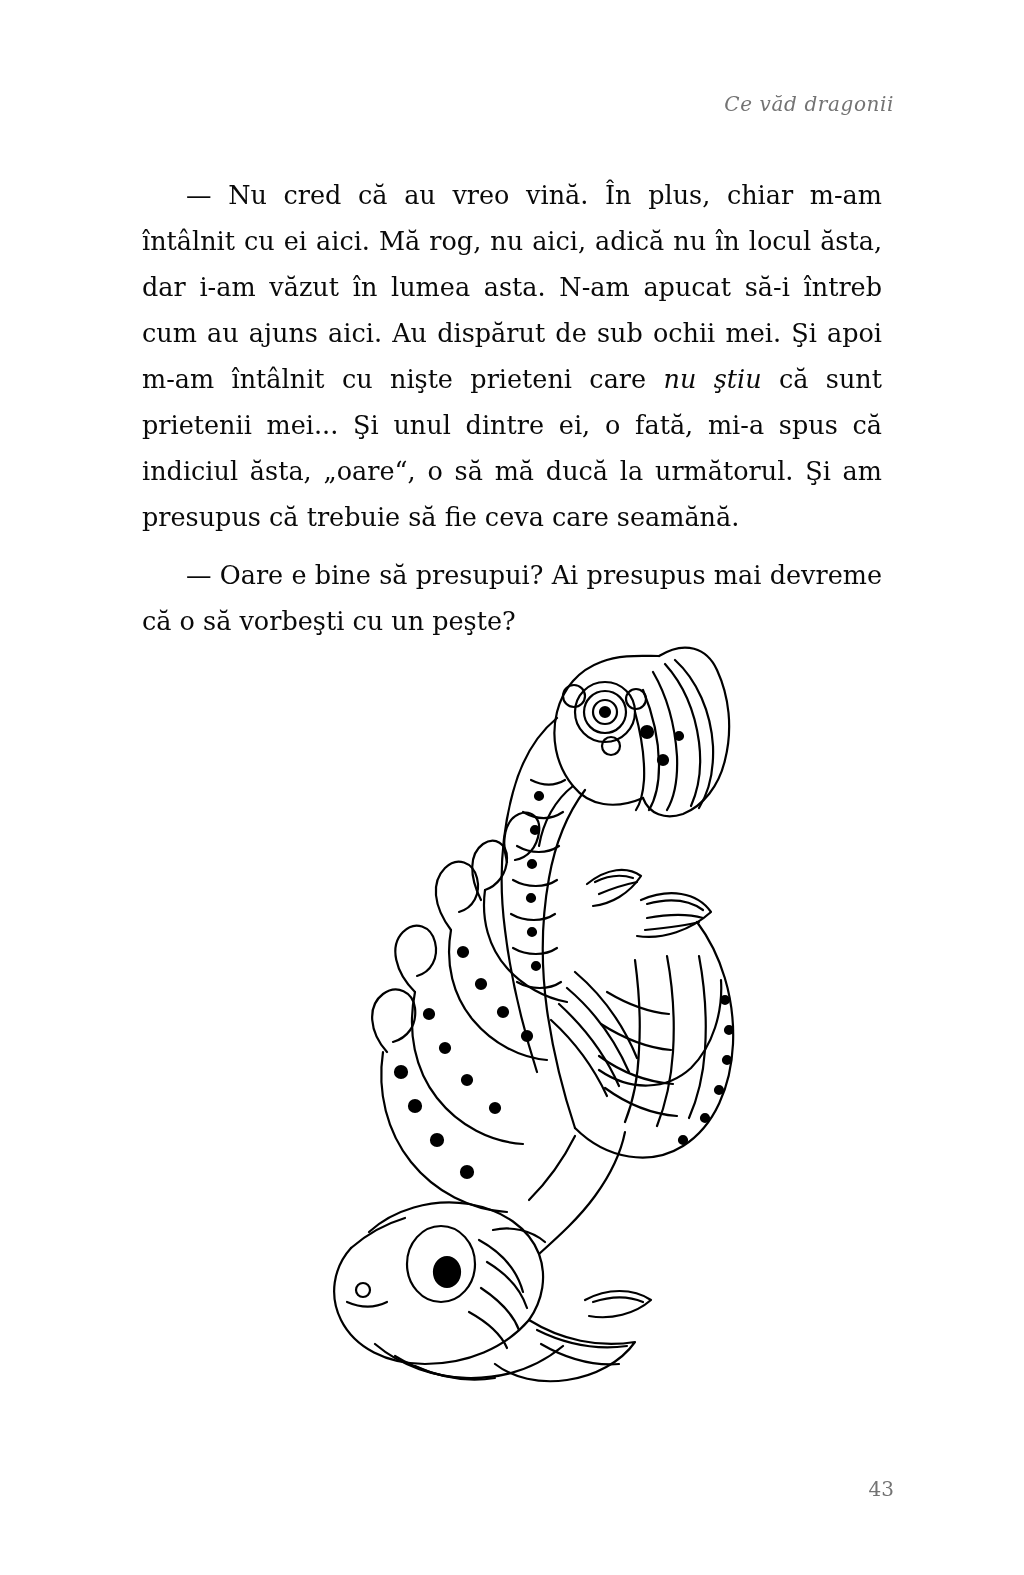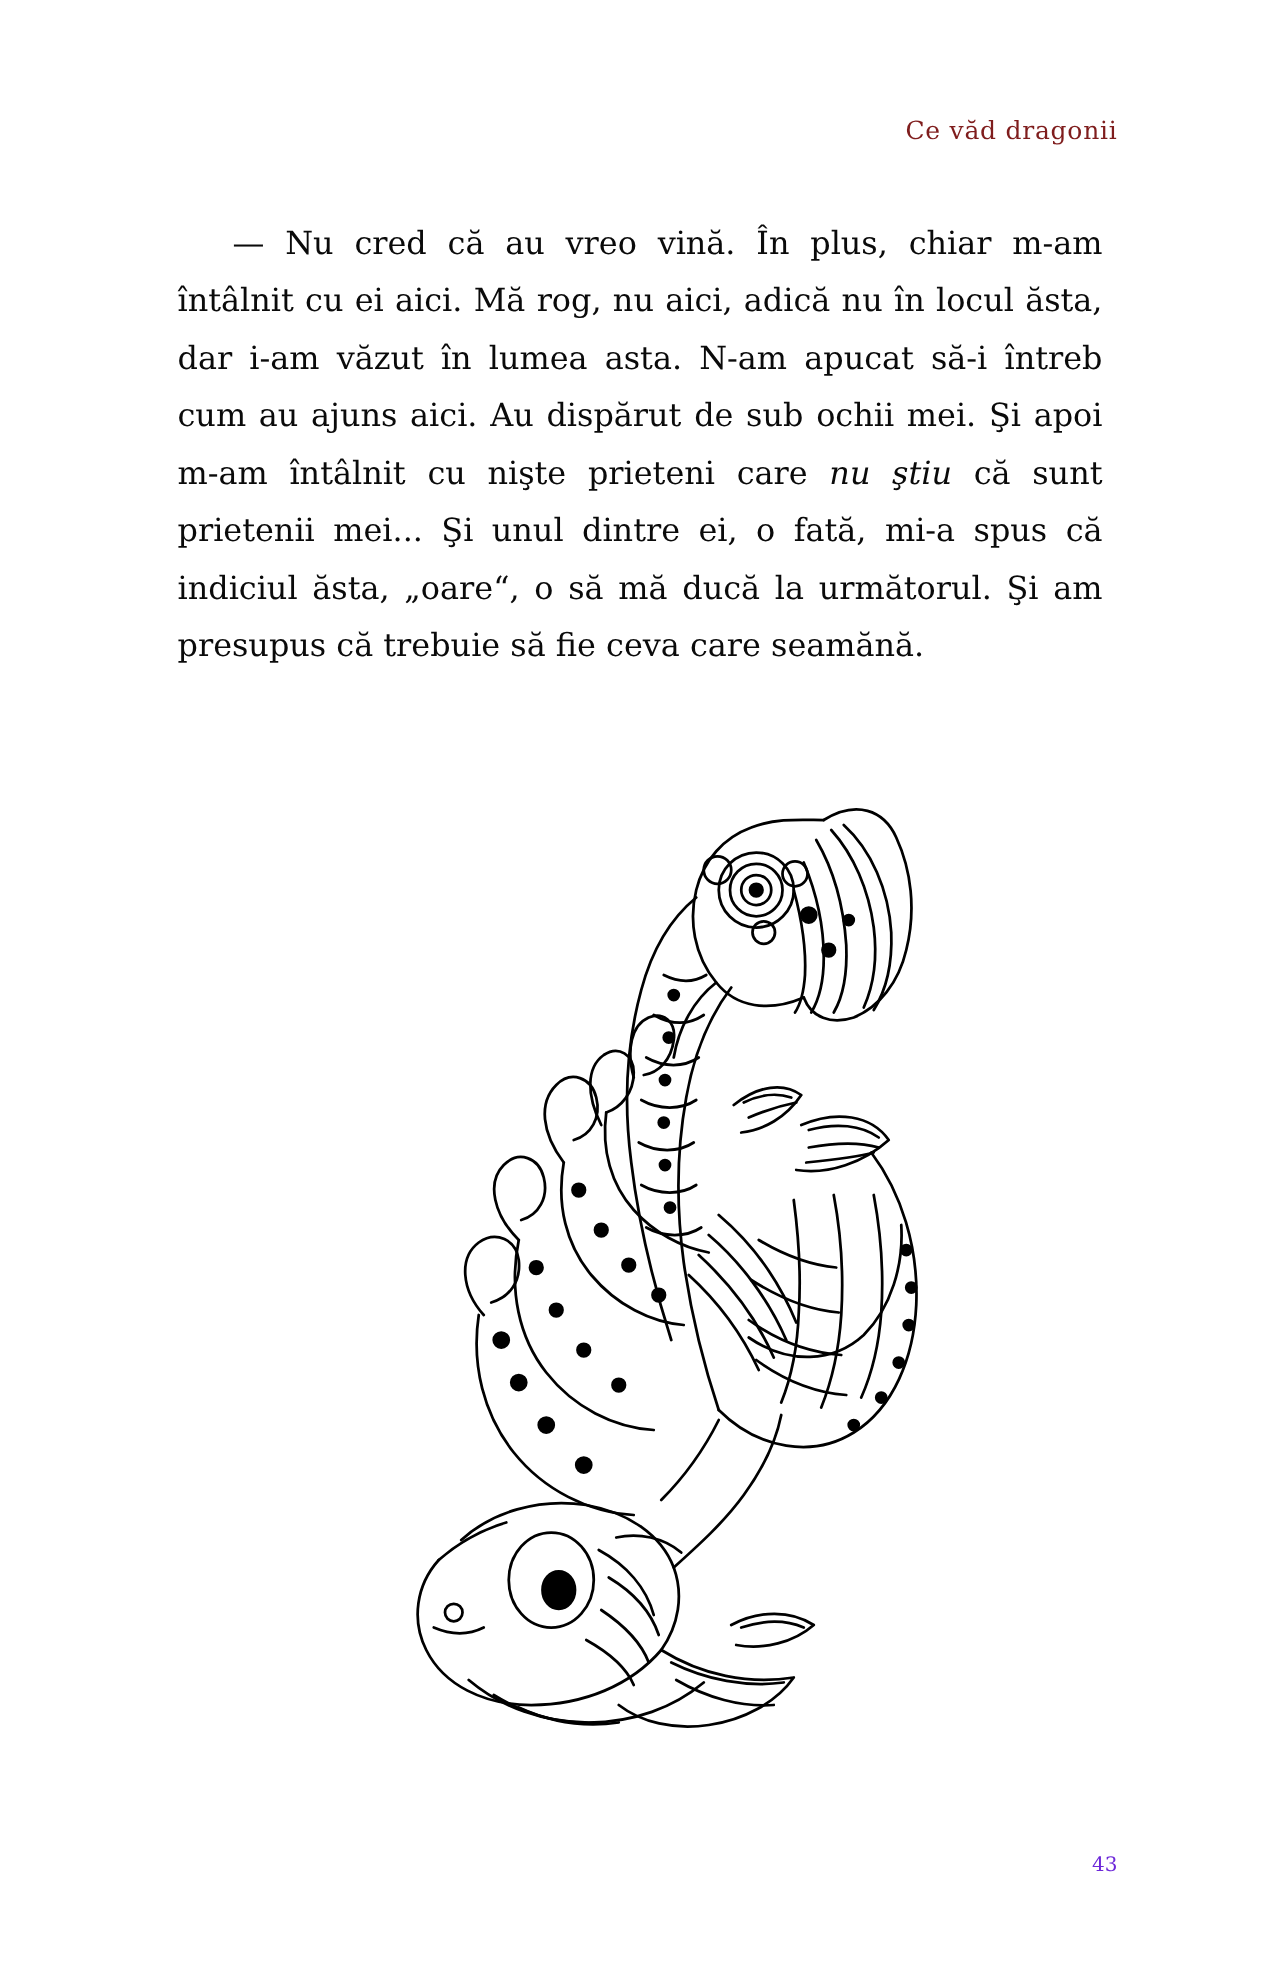--- a/index.html
+++ b/index.html
@@ -20,23 +20,24 @@
     inset: 0;
     width: 1024px;
     height: 1575px;
     background: #ffffff;
   }
   .running-head {
     position: absolute;
     top: 92px;
     right: 130px;
     font-family: "DejaVu Serif", serif;
+    font-style: italic;
     font-size: 20px;
     letter-spacing: 0.6px;
-    color: #7f1d1d;
+    color: #737373;
     white-space: nowrap;
   }
   .body-text {
     position: absolute;
     top: 160px;
     left: 130px;
     width: 764px;
     font-family: "DejaVu Serif", serif;
     font-size: 25.5px;
     line-height: 46px;
@@ -61,33 +62,34 @@
   .figure svg {
     display: block;
     width: 100%;
     height: 100%;
   }
   .folio {
     position: absolute;
     right: 130px;
     bottom: 74px;
     font-family: "DejaVu Serif", serif;
-    font-size: 16px;
-    color: #6d28d9;
+    font-size: 20px;
+    color: #737373;
   }
 </style>
 </head>
 <body>
 
 <div class="page">
 
   <div class="running-head">Ce văd dragonii</div>
 
   <div class="body-text">
     <p><span>— Nu cred că au vreo vină. În plus, chiar m-am întâlnit cu ei aici. Mă rog, nu aici, adică nu în locul ăsta, dar i-am văzut în lumea asta. N-am apucat să-i întreb cum au ajuns aici. Au dispărut de sub ochii mei. Şi apoi m-am întâlnit cu nişte prieteni care </span><span class="em">nu ştiu</span><span> că sunt prietenii mei... Şi unul dintre ei, o fată, mi-a spus că indiciul ăsta, „oare“, o să mă ducă la următorul. Şi am presupus că trebuie să fie ceva care seamănă.</span></p>
+    <p><span>— Oare e bine să presupui? Ai presupus mai devreme că o să vorbeşti cu un peşte?</span></p>
   </div>
 
   <div class="figure">
     <svg viewBox="0 0 520 800" xmlns="http://www.w3.org/2000/svg" aria-hidden="true">
       <g fill="none" stroke="#000000" stroke-width="2.2" stroke-linecap="round" stroke-linejoin="round">
 
         <path d="M404 56 C 430 40 452 48 462 70 C 474 96 478 128 470 160 C 464 186 448 206 428 214 C 410 220 394 214 388 198"></path>
         <path d="M410 64 C 428 84 440 112 444 142 C 447 166 444 188 436 206"></path>
         <path d="M420 60 C 442 80 456 112 458 146 C 459 172 454 192 444 208"></path>
         <path d="M398 72 C 412 96 420 126 422 156 C 423 180 419 198 412 210"></path>

